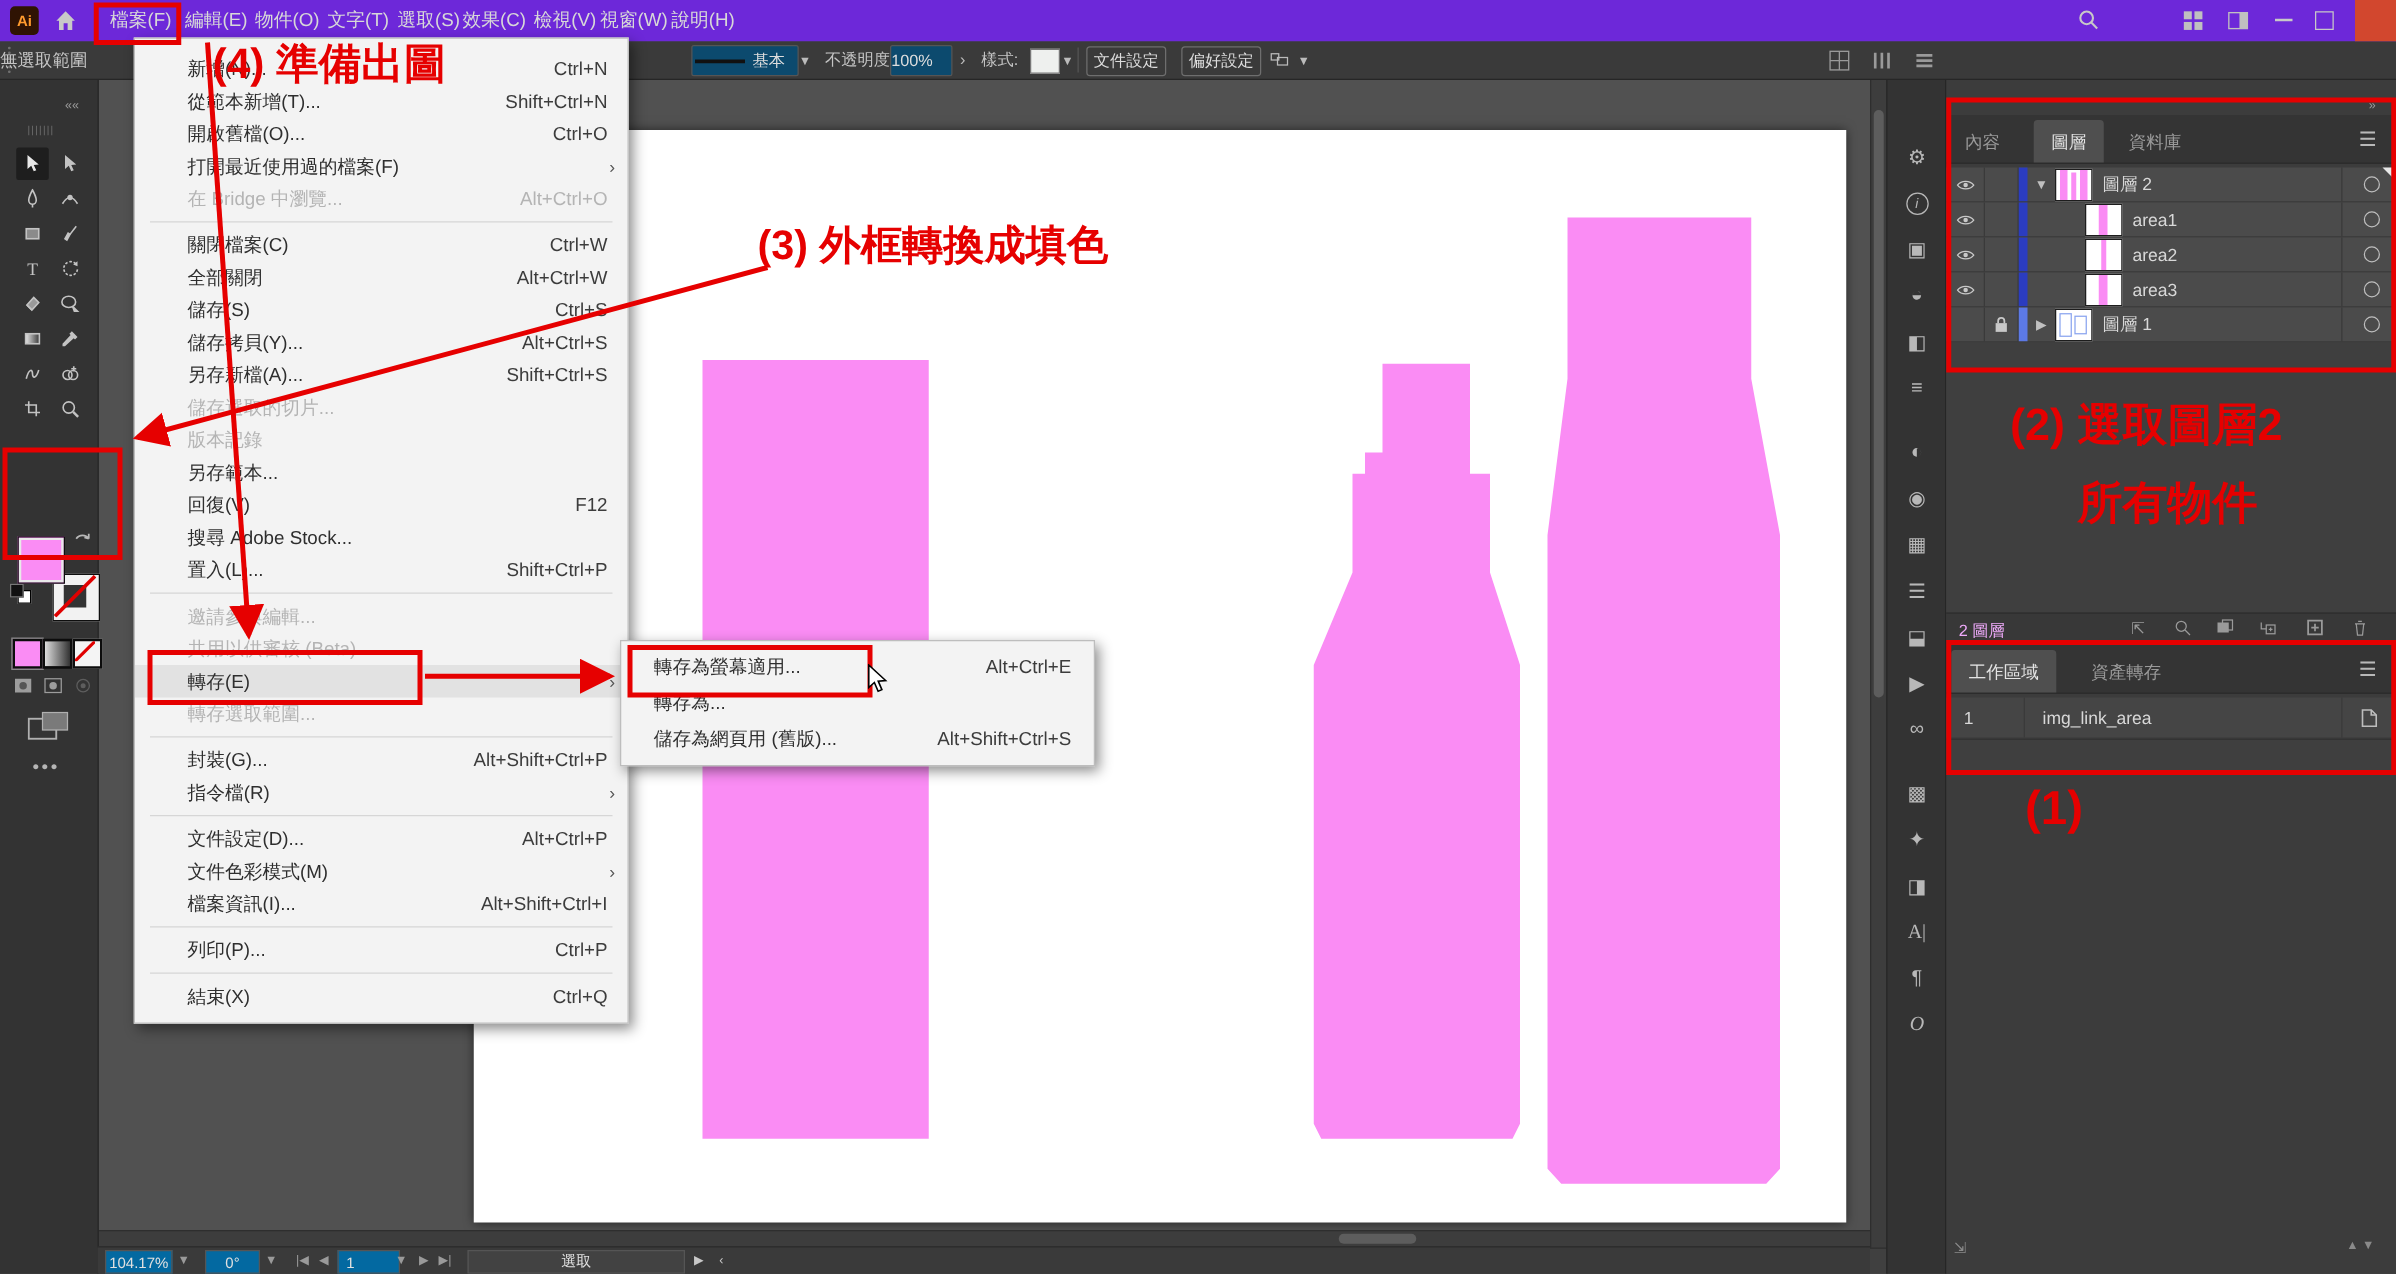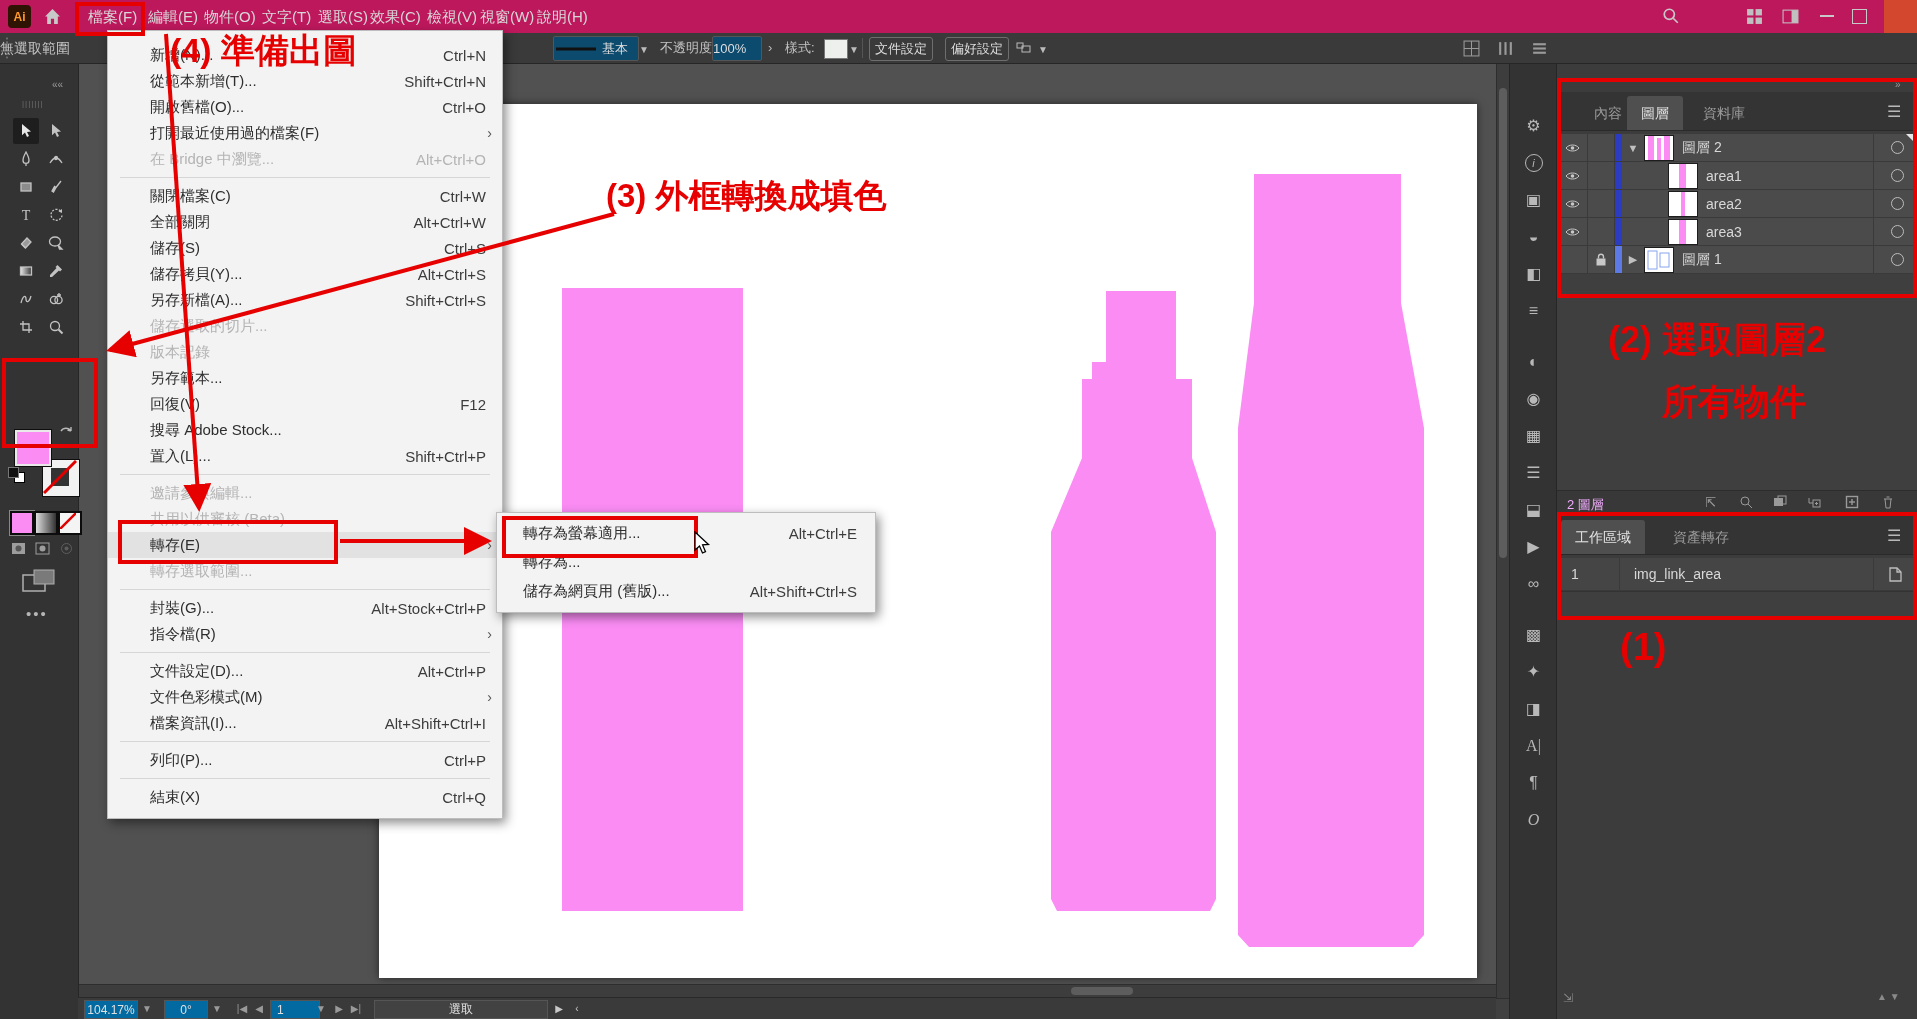--- a/index.html
+++ b/index.html
@@ -1,20 +1,20 @@
 <!DOCTYPE html>
 <html><head>
 <meta charset="utf-8">
 <style>
   html,body{margin:0;padding:0}
   body{width:1917px;height:1019px;position:relative;overflow:hidden;background:#404040;
        font-family:"Liberation Sans","DejaVu Sans",sans-serif;color:#cfcfcf}
   .abs{position:absolute}
   
-  #menubar{left:0;top:0;width:1917px;height:33px;background:#be185d;z-index:30}
+  #menubar{left:0;top:0;width:1917px;height:33px;background:#6d28d9;z-index:30}
   .mbitem{position:absolute;top:0;height:33px;line-height:33px;font-size:15px;color:#d8d8d8;padding:0 6px}
   #controlbar{left:0;top:33px;width:1917px;height:30px;background:#3a3a3a;border-bottom:1px solid #262626;z-index:5}
   .cfield{position:absolute;background:#0c4a6e;border:1px solid #555;border-radius:2px;font-size:13px;color:#ddd;
           display:flex;align-items:center;justify-content:flex-start}
   .clabel{position:absolute;font-size:13px;color:#c4c4c4;line-height:30px}
   .cbtn{position:absolute;border:1px solid #6e6e6e;border-radius:3px;font-size:13px;color:#ddd;
         display:flex;align-items:center;justify-content:center;background:transparent}
   
   #toolbar{left:0;top:63px;width:78px;height:956px;background:#333333;border-right:1px solid #262626;z-index:4}
   .tool{position:absolute;width:26px;height:26px;display:flex;align-items:center;justify-content:center;border-radius:2px}
@@ -355,21 +355,21 @@
   <div class="sic">◨</div>
   <div class="sic" style="font-family:'Liberation Serif',serif">A|</div>
   <div class="sic">¶</div>
   <div class="sic" style="font-family:'Liberation Serif',serif;font-style:italic">O</div>
 </div>
 
 <div class="abs" id="panels">
   <div class="abs" style="left:338px;top:16px;color:#9a9a9a;font-size:10px">»</div>
 
   <div class="ptabbar" style="top:29px">
-    <div class="ptab" style="left:23px">內容</div>
+    <div class="ptab" style="left:1px">內容</div>
     <div class="ptab active" style="left:70px">圖層</div>
     <div class="ptab" style="left:132px">資料庫</div>
     <div class="abs" style="left:330px;top:10px;color:#b8b8b8">☰</div>
   </div>
 
   <div class="lrow" style="top:71px">
     <div class="cell-eye">
         <svg width="15" height="10">
           <path d="M1 5 C4 1 11 1 14 5 C11 9 4 9 1 5 Z" fill="none" stroke="#c8c8c8"></path>
           <circle cx="7.5" cy="5" r="1.8" fill="#c8c8c8"></circle>
@@ -578,21 +578,21 @@
   <div class="mi hl">
       <span>轉存(E)</span>
       <span class="arr">›</span>
     </div>
   <div class="mi dis">
       <span>轉存選取範圍...</span>
     </div>
   <div class="msep"></div>
   <div class="mi">
       <span>封裝(G)...</span>
-      <span class="ms">Alt+Stock+Ctrl+P</span>
+      <span class="ms">Alt+Shift+Ctrl+P</span>
     </div>
   <div class="mi">
       <span>指令檔(R)</span>
       <span class="arr">›</span>
     </div>
   <div class="msep"></div>
   <div class="mi">
       <span>文件設定(D)...</span>
       <span class="ms">Alt+Ctrl+P</span>
     </div>

